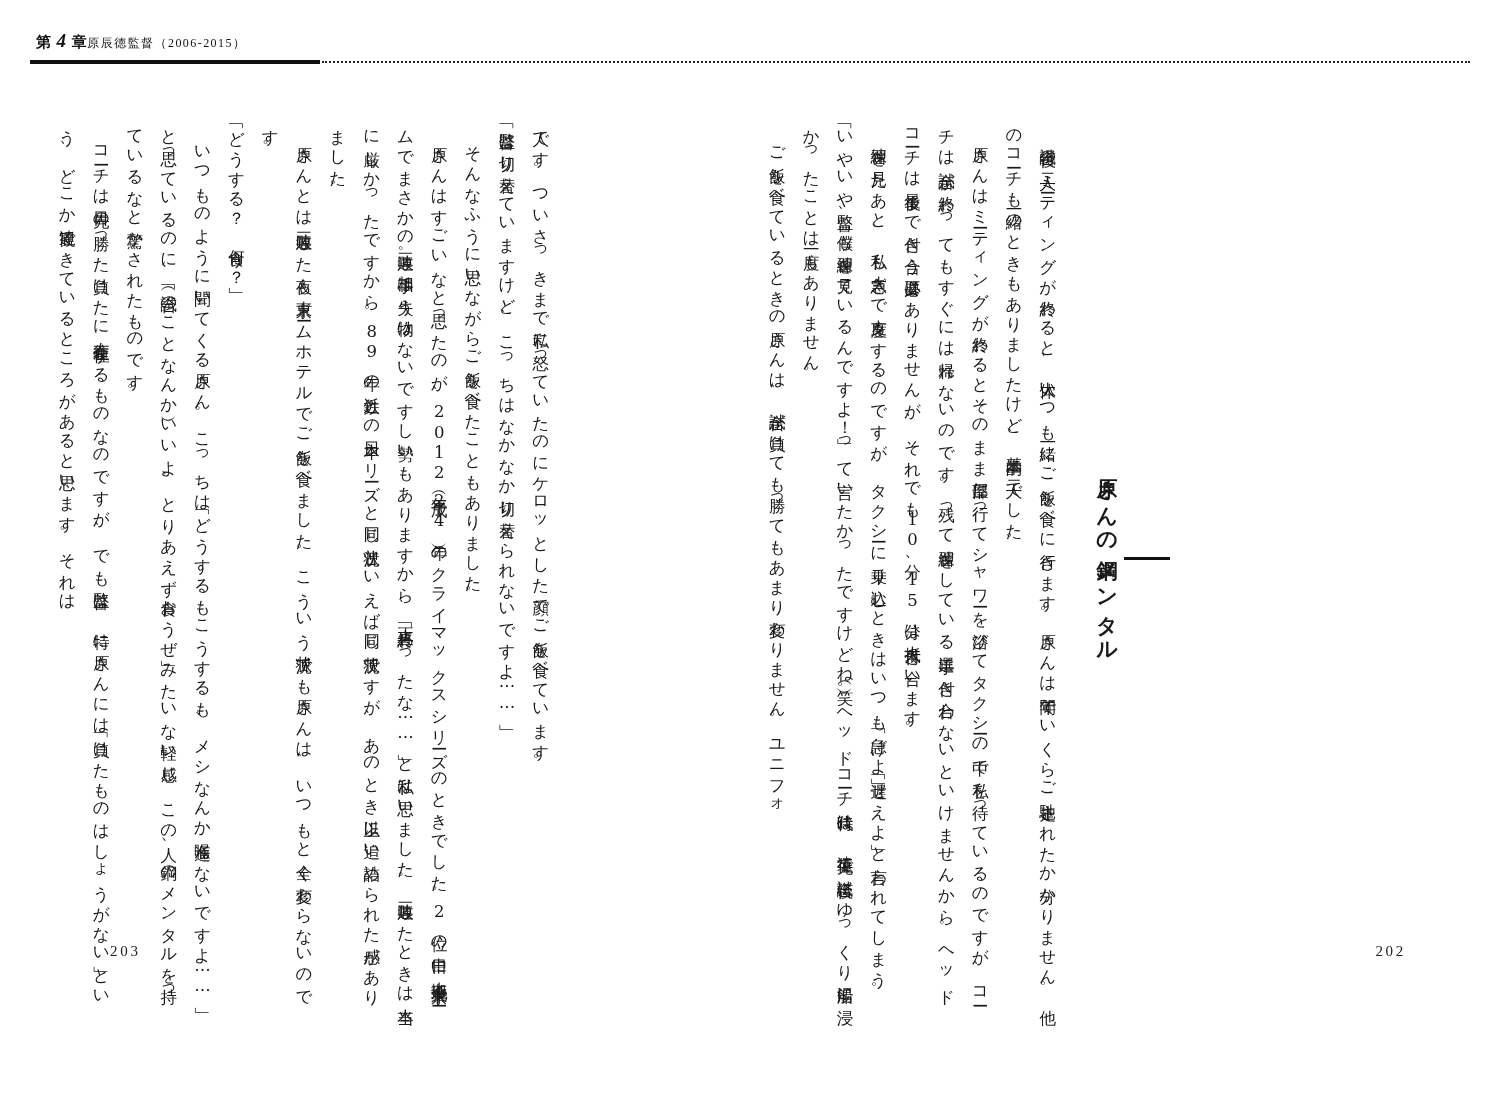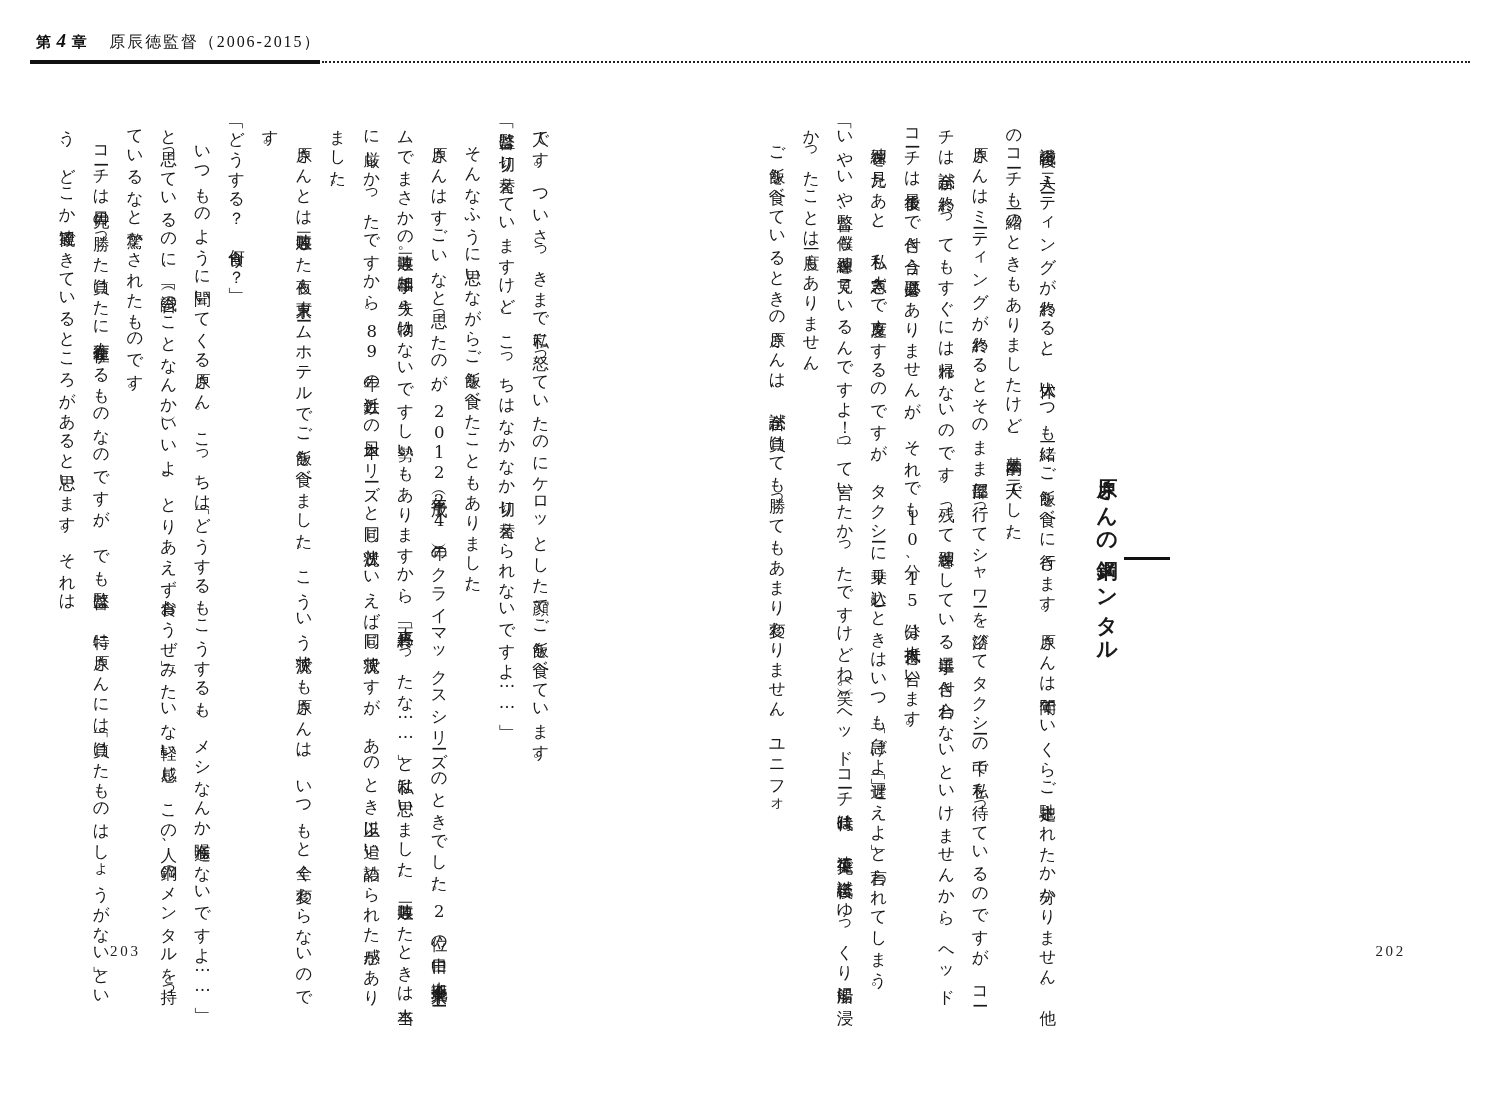--- a/index.html
+++ b/index.html
@@ -45,22 +45,21 @@
     font-style: italic;
     font-weight: bold;
     font-size: 19px;
     margin: 0 5px;
   }
   .rh-kanji {
     font-weight: bold;
     font-size: 15px;
   }
   .rh-title {
-    margin-left: 22px;
-    font-size: 16px;
+    font-size: 12px;
     letter-spacing: 0.12em;
   }
   .rh-rule {
     position: absolute;
     top: 30px;
     left: 0;
     width: 100%;
     height: 5px;
   }
   .rh-rule .solid {

